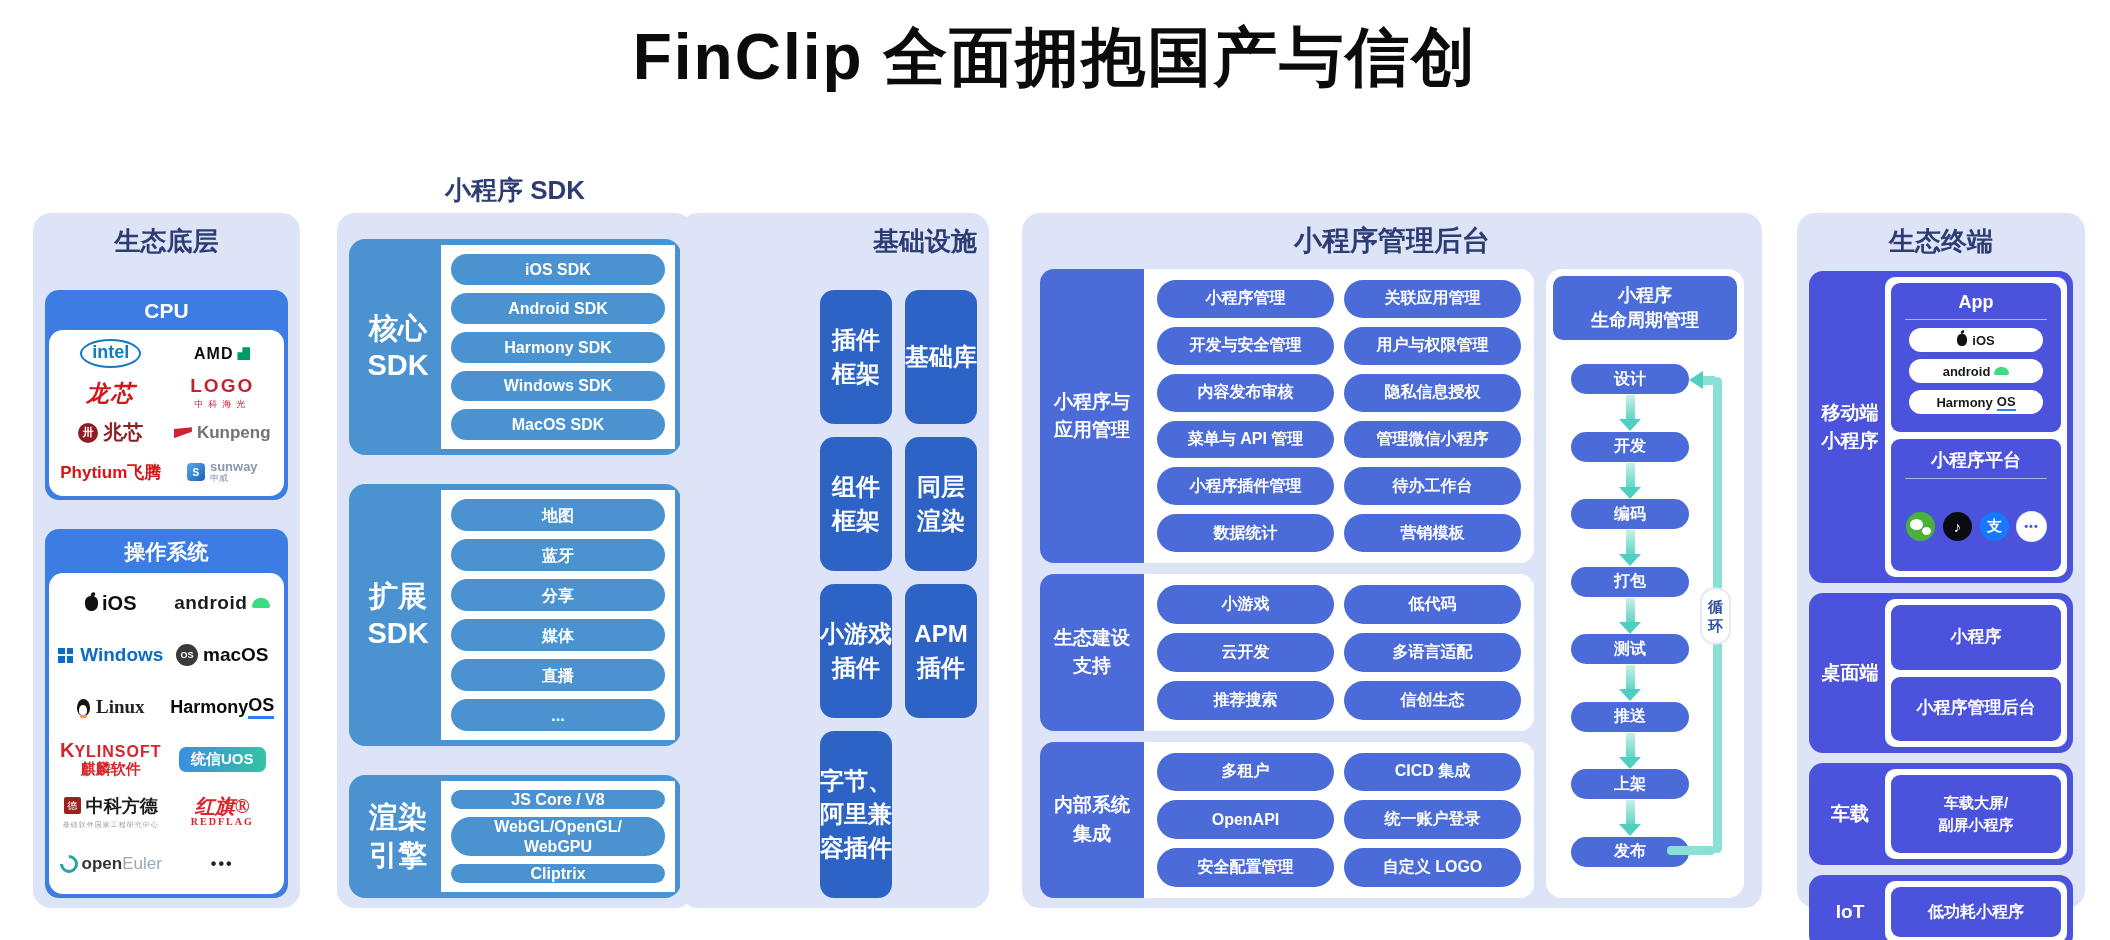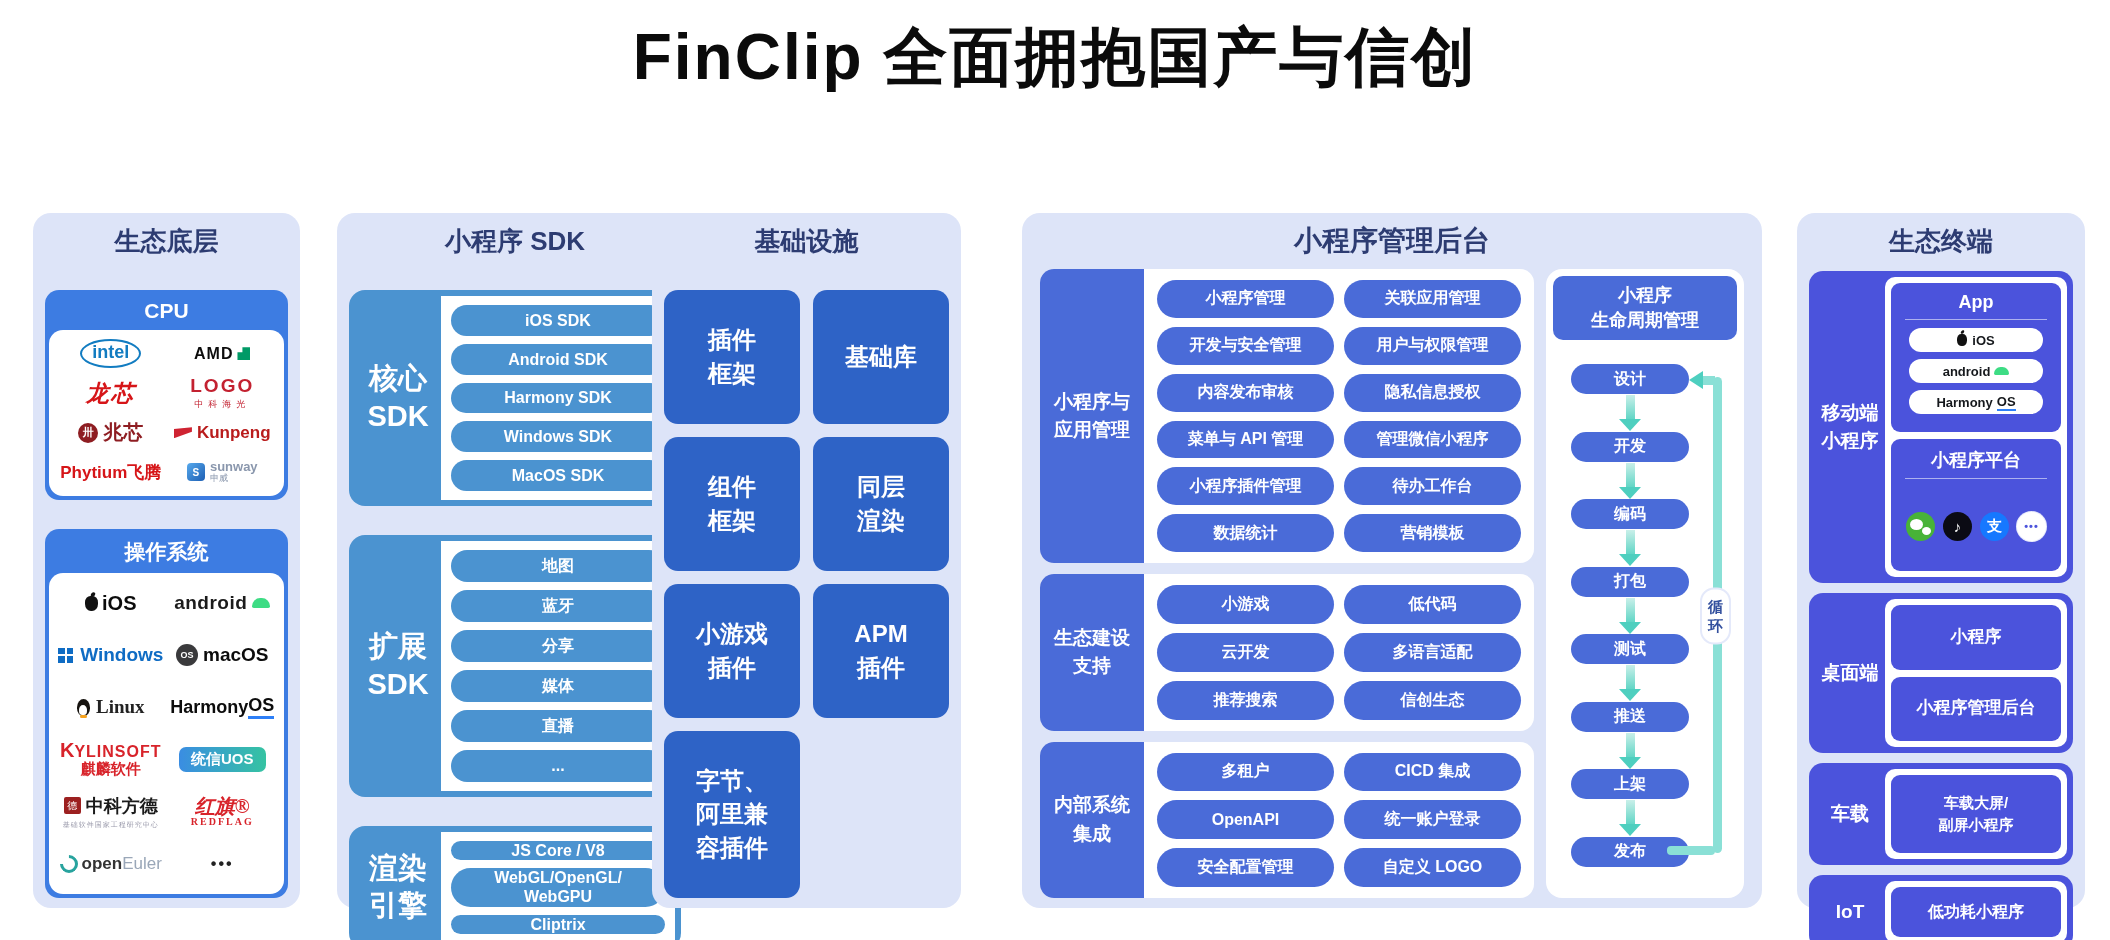--- a/index.html
+++ b/index.html
@@ -5,22 +5,22 @@
   html,body{margin:0;padding:0;}
   body{width:2110px;height:940px;background:#fff;position:relative;overflow:hidden;
        font-family:"Liberation Sans","DejaVu Sans",sans-serif;}
   .pre{white-space:pre-line;}
   .title{position:absolute;top:14px;left:0;width:100%;text-align:center;
          font-size:64px;font-weight:900;color:#0b0b0b;letter-spacing:2px;}
   .col{position:absolute;top:213px;height:695px;box-sizing:border-box;
        background:#dde4f8;border-radius:18px;padding:10px 12px;
        display:flex;flex-direction:column;gap:29px;}
   .col1{left:33px;width:267px;}
-  .col2{left:337px;width:356px;}
-  .col3{left:652px;width:309px;}
+  .col2{left:337px;width:356px;justify-content:flex-end;}
+  .col3{left:680px;width:309px;align-items:flex-end;}
   .col4{left:1022px;width:740px;padding:10px 18px;gap:8px;}
   .col5{left:1797px;width:288px;gap:10px;}
   .col-head{text-align:center;color:#2d3c72;font-weight:800;font-size:26px;
             height:38px;line-height:36px;flex:none;}
   .col4 .col-head{font-size:28px;}
 
   
   .vcard{background:#3d7ce2;border-radius:14px;padding:4px;display:flex;flex-direction:column;}
   .vcard.cpu{height:202px;flex:none;}
   .vcard.osc{flex:1;}
@@ -36,21 +36,21 @@
   .amd-m{width:13px;height:13px;background:#009a66;margin-left:4px;
          clip-path:polygon(38% 0,100% 0,100% 100%,0 100%,0 38%,38% 38%);}
   .loong{color:#d61518;font-weight:900;font-size:23px;font-style:italic;letter-spacing:2px;}
   .hygon{color:#c32130;font-weight:800;font-size:19px;letter-spacing:2px;}
   .hygon-sub{color:#c32130;font-size:9px;letter-spacing:5px;margin-top:1px;}
   .zx-m{width:20px;height:20px;border-radius:50%;background:#8e1d22;color:#fff;font-size:11px;
         font-weight:700;display:flex;align-items:center;justify-content:center;margin-right:5px;}
   .zx-t{color:#8e1d22;font-weight:900;font-size:20px;}
   .kp-m{width:18px;height:11px;background:#cf2332;margin-right:5px;
         clip-path:polygon(0 15%,100% 0,100% 40%,0 100%);}
-  .kp-t{color:#b91c1c;font-weight:700;font-size:17px;}
+  .kp-t{color:#737373;font-weight:700;font-size:17px;}
   .phy{color:#d61518;font-weight:800;font-size:17px;}
   .sw-m{width:18px;height:18px;border-radius:4px;background:linear-gradient(135deg,#57a9ec,#1d5fb4);
         color:#fff;font-size:10px;font-weight:700;display:flex;align-items:center;justify-content:center;margin-right:5px;}
   .sw-col{display:flex;flex-direction:column;align-items:flex-start;}
   .sw-t{color:#8a97ad;font-size:13px;font-weight:600;line-height:1;}
   .sw-s{color:#8a97ad;font-size:9px;line-height:1.3;}
   .apple-icon{position:relative;width:13px;height:15px;background:#111;
               border-radius:42% 42% 46% 46%;margin-right:4px;}
   .apple-icon::before{content:"";position:absolute;top:-4px;left:6px;width:4px;height:5px;
                       background:#111;border-radius:60% 40%;transform:rotate(28deg);}

